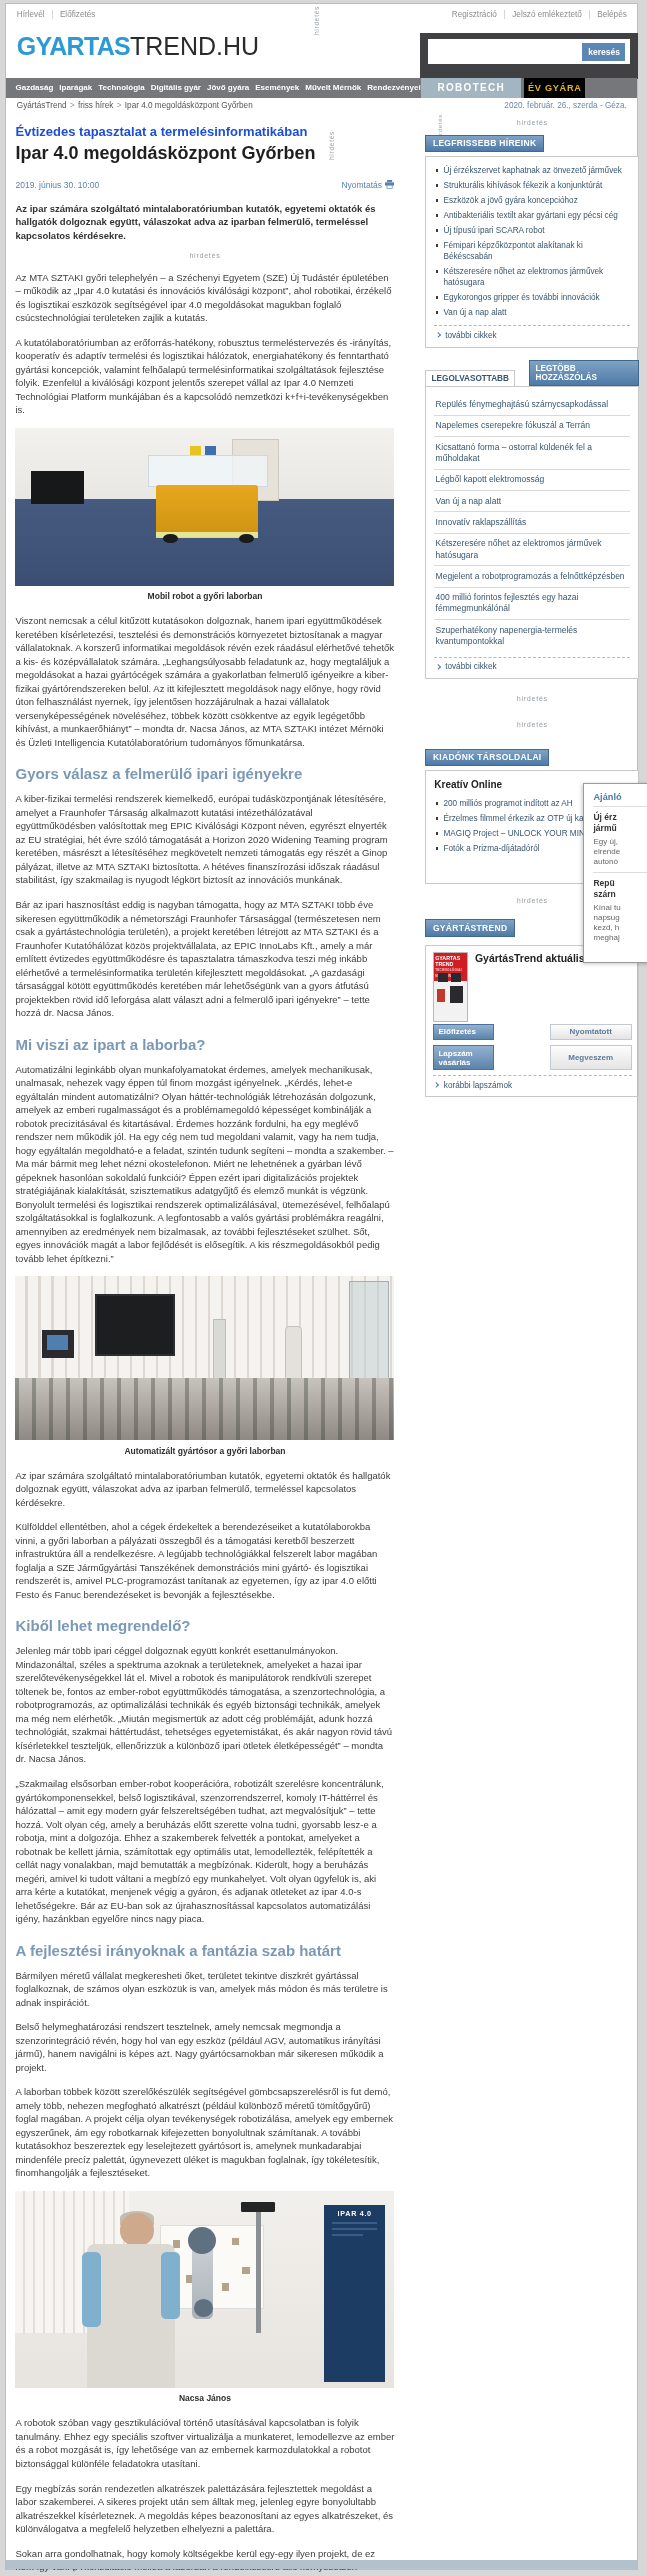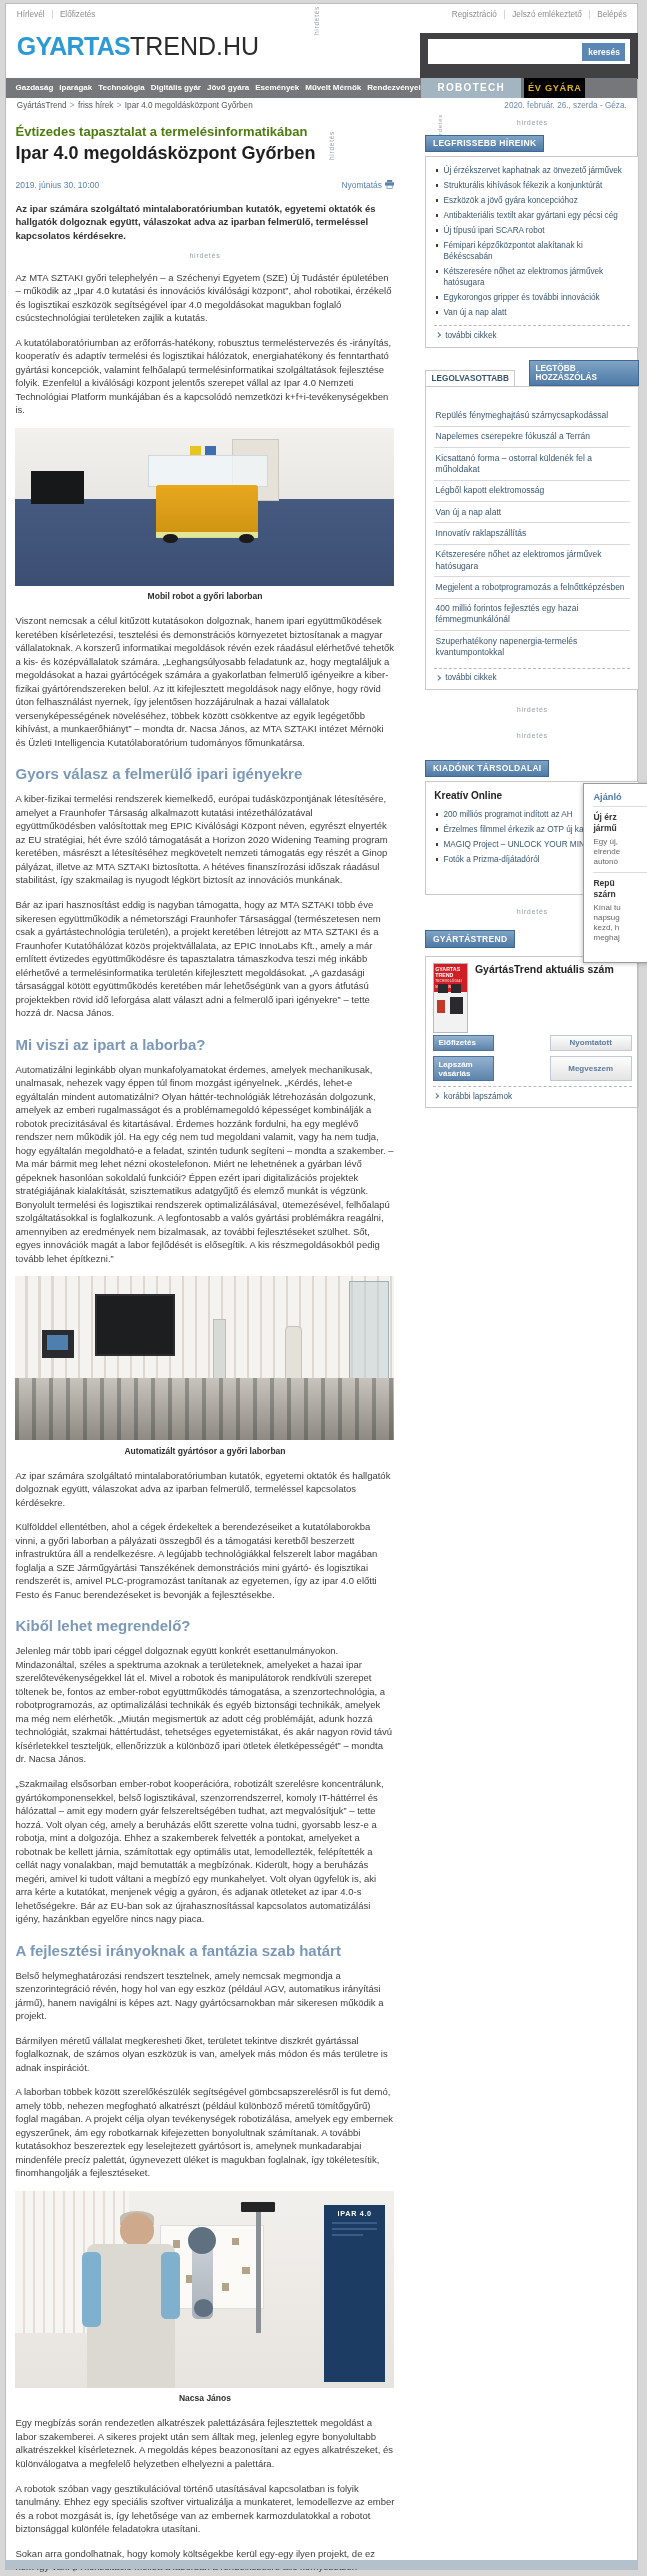--- a/index.html
+++ b/index.html
@@ -31,21 +31,21 @@
        font-weight:bold;font-size:10px;text-align:center;line-height:20px;letter-spacing:1.3px;cursor:pointer;}
   .evgyara{position:absolute;left:518px;top:0;width:61px;height:20px;background:#000;color:#e2b418;
        font-weight:bold;font-size:9.2px;text-align:center;line-height:20px;letter-spacing:0.7px;cursor:pointer;}
   
   .breadbar{position:absolute;top:97px;left:10.5px;right:10.5px;font-size:8.2px;color:#555;}
   .breadbar .crumb span{cursor:pointer;}
   .breadbar .crumb .sep{color:#999;margin:0 3.3px;cursor:default;}
   .breadbar .date{float:right;color:#6e87a3;}
   
   .article{position:absolute;left:9.2px;top:120px;width:379px;}
-  .subtitle{font-size:13px;font-weight:bold;color:#4d7c0f;margin:0 0 4px;}
+  .subtitle{font-size:13px;font-weight:bold;color:#1d4ed8;margin:0 0 4px;}
   .title{font-size:18px;font-weight:bold;color:#1f1f1f;margin:0 0 16px;}
   .meta{display:flex;justify-content:space-between;font-size:8.5px;color:#5a83b0;margin:0 0 12px;}
   .meta .print{cursor:pointer;display:flex;align-items:center;gap:3.3px;}
   .lead{font-weight:bold;color:#333;font-size:9.5px;line-height:13.5px;margin:0 0 9.2px;}
   .adlabel{text-align:center;color:#9aa1a8;font-size:7.2px;letter-spacing:0.7px;margin:8px 0 10.5px;}
   p.body{font-size:9.5px;line-height:13.5px;color:#3d3d3d;margin:0 0 11.2px;}
   h2.section{font-size:15px;font-weight:bold;color:#7b99b7;margin:16px 0 10px;}
   .photo{width:379px;position:relative;overflow:hidden;margin:2.6px 0 5.3px;}
   .caption{text-align:center;font-weight:bold;font-size:8.5px;color:#2e2e2e;margin:2.6px 0 13px;}
   
@@ -236,22 +236,22 @@
         </div>
     </div>
     <div class="caption">Automatizált gyártósor a győri laborban</div>
 
     <p class="body">Az ipar számára szolgáltató mintalaboratóriumban kutatók, egyetemi oktatók és hallgatók dolgoznak együtt, válaszokat adva az iparban felmerülő, termeléssel kapcsolatos kérdésekre.</p>
     <p class="body">Külfölddel ellentétben, ahol a cégek érdekeltek a berendezéseiket a kutatólaborokba vinni, a győri laborban a pályázati összegből és a támogatási keretből beszerzett infrastruktúra áll a rendelkezésre. A legújabb technológiákkal felszerelt labor magában foglalja a SZE Járműgyártási Tanszékének demonstrációs mini gyártó- és logisztikai rendszerét is, amivel PLC-programozást tanítanak az egyetemen, így az ipar 4.0 előtti Festo és Fanuc berendezéseket is bevonják a fejlesztésekbe.</p>
     <h2 class="section">Kiből lehet megrendelő?</h2>
     <p class="body">Jelenleg már több ipari céggel dolgoznak együtt konkrét esettanulmányokon. Mindazonáltal, széles a spektruma azoknak a területeknek, amelyeket a hazai ipar szerelőtevékenységekkel lát el. Mivel a robotok és manipulátorok rendkívüli szerepet töltenek be, fontos az ember-robot együttműködés támogatása, a szenzortechnológia, a robotprogramozás, az optimalizálási technikák és egyéb biztonsági technikák, amelyek ma még nem elérhetők. „Miután megismertük az adott cég problémáját, adunk hozzá technológiát, szakmai háttértudást, tehetséges egyetemistákat, és akár nagyon rövid távú kísérletekkel teszteljük, ellenőrizzük a különböző ipari ötletek életképességét” – mondta dr. Nacsa János.</p>
     <p class="body">„Szakmailag elsősorban ember-robot kooperációra, robotizált szerelésre koncentrálunk, gyártókomponensekkel, belső logisztikával, szenzorrendszerrel, komoly IT-háttérrel és hálózattal – amit egy modern gyár felszereltségében tudhat, azt megvalósítjuk” – tette hozzá. Volt olyan cég, amely a beruházás előtt szerette volna tudni, gyorsabb lesz-e a robotja, mint a dolgozója. Ehhez a szakemberek felvették a pontokat, amelyeket a robotnak be kellett járnia, számítottak egy optimális utat, lemodellezték, felépítették a cellát nagy vonalakban, majd bemutatták a megbízónak. Kiderült, hogy a beruházás megéri, amivel ki tudott váltani a megbízó egy munkahelyet. Volt olyan ügyfelük is, aki arra kérte a kutatókat, menjenek végig a gyáron, és adjanak ötleteket az ipar 4.0-s lehetőségekre. Bár az EU-ban sok az újrahasznosítással kapcsolatos automatizálási igény, hazánkban egyelőre nincs nagy piaca.</p>
     <h2 class="section">A fejlesztési irányoknak a fantázia szab határt</h2>
+    <p class="body">Bármilyen méretű vállalat megkeresheti őket, területet tekintve diszkrét gyártással foglalkoznak, de számos olyan eszközük is van, amelyek más módon és más területre is adnak inspirációt.</p>
     <p class="body">Belső helymeghatározási rendszert tesztelnek, amely nemcsak megmondja a szenzorintegráció révén, hogy hol van egy eszköz (például AGV, automatikus irányítási jármű), hanem navigálni is képes azt. Nagy gyártócsarnokban már sikeresen működik a projekt.</p>
-    <p class="body">Bármilyen méretű vállalat megkeresheti őket, területet tekintve diszkrét gyártással foglalkoznak, de számos olyan eszközük is van, amelyek más módon és más területre is adnak inspirációt.</p>
     <p class="body">A laborban többek között szerelőkészülék segítségével gömbcsapszerelésről is fut demó, amely több, nehezen megfogható alkatrészt (például különböző méretű tömítőgyűrű) foglal magában. A projekt célja olyan tevékenységek robotizálása, amelyek egy embernek egyszerűnek, ám egy robotkarnak kifejezetten bonyolultnak számítanak. A további kutatásokhoz beszereztek egy leselejtezett gyártósort is, amelynek munkadarabjai mindenféle precíz palettát, úgynevezett üléket is magukban foglalnak, így tökéletesítik, finomhangolják a fejlesztéseket.</p>
 
     <div class="photo ph3">
       <div class="blind"></div>
       <div class="proj">
         <i style="left:12%;top:18%;"></i>
           <i style="left:40%;top:30%;"></i>
           <i style="left:70%;top:15%;"></i>
         <i style="left:25%;top:60%;"></i>
           <i style="left:60%;top:70%;"></i>
@@ -269,22 +269,22 @@
       <div class="cam"></div>
       <div class="banner">
         <div class="bt">IPAR 4.0</div>
         <div class="ln"></div>
           <div class="ln"></div>
           <div class="ln" style="width:50%;"></div>
       </div>
     </div>
     <div class="caption">Nacsa János</div>
 
+    <p class="body">A robotok szóban vagy gesztikulációval történő utasításával kapcsolatban is folyik tanulmány. Ehhez egy speciális szoftver virtualizálja a munkateret, lemodellezve az ember és a robot mozgását is, így lehetősége van az embernek karmozdulatokkal a robotot biztonsággal különféle feladatokra utasítani.</p>
     <p class="body">Egy megbízás során rendezetlen alkatrészek palettázására fejlesztettek megoldást a labor szakemberei. A sikeres projekt után sem álltak meg, jelenleg egyre bonyolultabb alkatrészekkel kísérleteznek. A megoldás képes beazonosítani az egyes alkatrészeket, és különválogatva a megfelelő helyzetben elhelyezni a palettára.</p>
-    <p class="body">A robotok szóban vagy gesztikulációval történő utasításával kapcsolatban is folyik tanulmány. Ehhez egy speciális szoftver virtualizálja a munkateret, lemodellezve az ember és a robot mozgását is, így lehetősége van az embernek karmozdulatokkal a robotot biztonsággal különféle feladatokra utasítani.</p>
     <p class="body">Sokan arra gondolhatnak, hogy komoly költségekbe kerül egy-egy ilyen projekt, de ez nem így van. „A konzultáció mellett a laborban a rendelkezésre álló környezetben kipróbálható minden egyes fejlesztés. Természetesen, a projekttől függ, hogy hova tud továbbmenni a megbízó. Egy lezárt problémára ma számos cég, rendszerintegrátor tud megoldást nyújtani” – mondta dr. Nacsa János.</p>
 
   </div>
 
   <div class="sidebar">
     <div class="side-adlabel">hirdetés</div>
 
     <div class="shead">LEGFRISSEBB HÍREINK</div>
     <div class="sbox">
       <ul class="bullets">
@@ -299,21 +299,21 @@
           <li><span class="sq"></span><span>Egykorongos gripper és további innovációk</span></li>
           <li><span class="sq"></span><span>Van új a nap alatt</span></li>
         </ul>
       <div class="morelink"><span class="arr"></span><span>további cikkek</span></div>
     </div>
 
     <div class="tabs">
       <div class="tab-on">LEGOLVASOTTABB</div>
       <div class="tab-off">LEGTÖBB HOZZÁSZÓLÁS</div>
     </div>
-    <div class="sbox" style="padding-top:18px;">
+    <div class="sbox" style="padding-top:7px;">
       <ul class="rows">
 
       <li><span>Repülés fénymeghajtású szárnycsapkodással</span></li>
           <li><span>Napelemes cserepekre fókuszál a Terrán</span></li>
           <li><span>Kicsattanó forma – ostorral küldenék fel a műholdakat</span></li>
           <li><span>Légből kapott elektromosság</span></li>
           <li><span>Van új a nap alatt</span></li>
           <li><span>Innovatív raklapszállítás</span></li>
           <li><span>Kétszeresére nőhet az elektromos járművek hatósugara</span></li>
           <li><span>Megjelent a robotprogramozás a felnőttképzésben</span></li>

